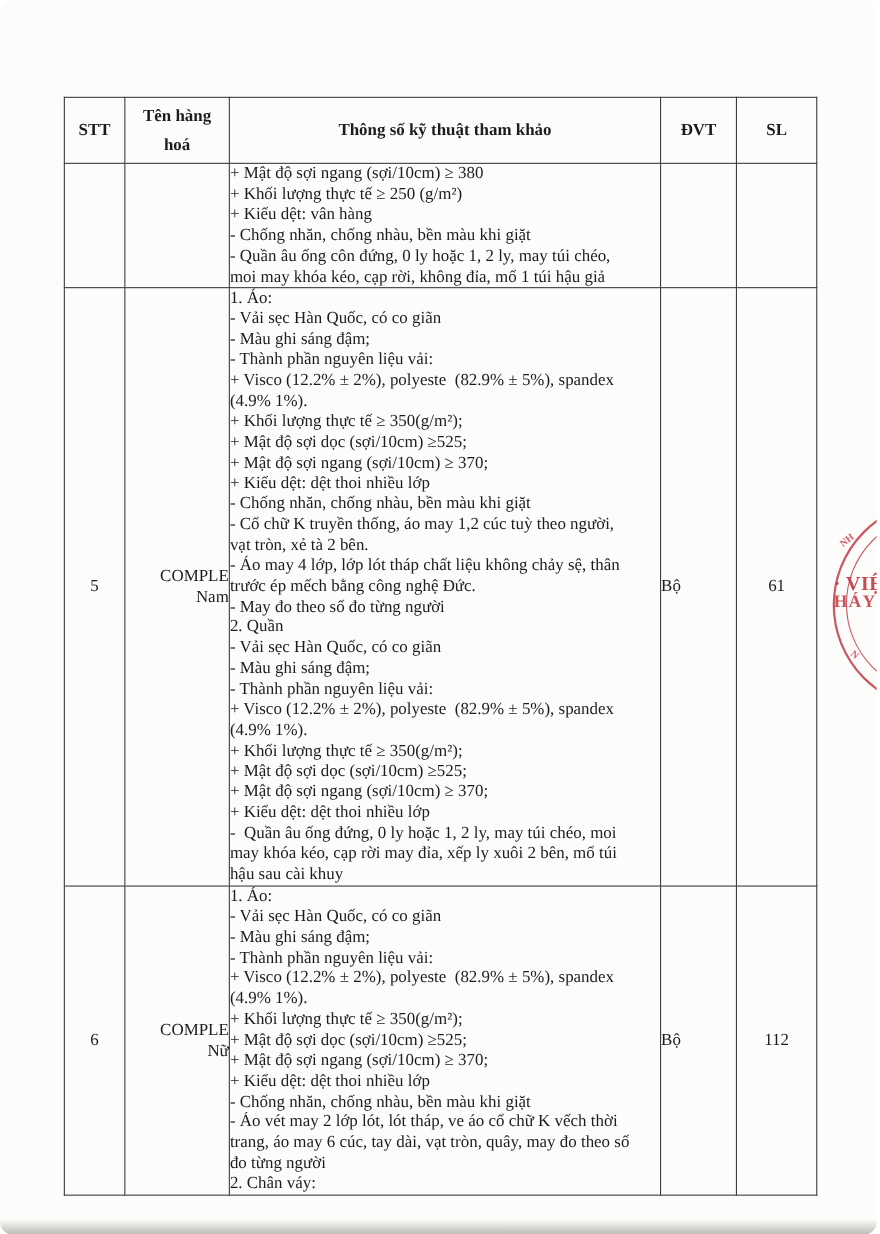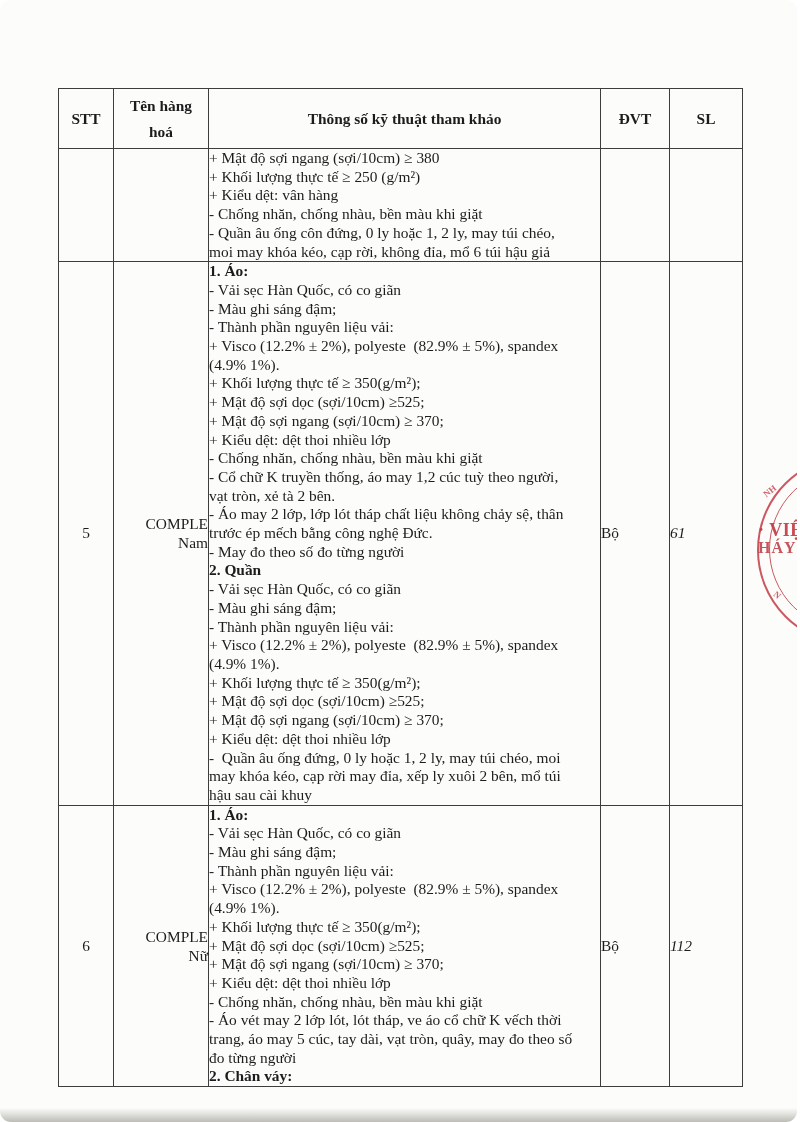--- a/index.html
+++ b/index.html
@@ -24,27 +24,27 @@
     vertical-align:middle;
     font-size:15.4px;
   }
   th{font-weight:bold;font-size:16.5px;text-align:center;}
   tr.header-row{height:60px;}
   th .hdr-line{display:block;line-height:26px;}
   td.cell-stt{text-align:center;font-size:16px;}
   td.cell-name{text-align:right;font-size:15px;line-height:19px;}
   td.cell-spec{vertical-align:top;padding:1px 3px 0 4px;margin-top:16px;}
   td.cell-dvt{text-align:left;font-size:15.5px;}
-  td.cell-sl{font-size:15.5px;font-style:italic;}
+  td.cell-sl{text-align:center;font-size:15.5px;}
   .spec-line{
     line-height:18.7px;
     white-space:pre;
     overflow:hidden;
   }
-  .spec-line.bold{font-weight:bold;}
+  .spec-line.bold{font-weight:normal;}
   
   .stamp{position:absolute;left:750px;top:450px;width:50px;height:200px;color:#c23b45;}
   .stamp-ring-outer,.stamp-ring-inner{
     position:absolute;border-radius:50%;
     border:2.4px solid rgba(194,59,69,.85);
   }
   .stamp-ring-outer{left:7px;top:5px;width:186px;height:186px;}
   .stamp-ring-inner{left:19px;top:17px;width:162px;height:162px;border-width:1.6px;}
   .stamp-word1{
     position:absolute;left:8px;top:70px;
@@ -101,21 +101,21 @@
     <tbody>
         <tr>
           <td class="cell-stt"></td>
           <td class="cell-name"></td>
           <td class="cell-spec">
             <div class="spec-line">+ Mật độ sợi ngang (sợi/10cm) ≥ 380</div>
             <div class="spec-line">+ Khối lượng thực tế ≥ 250 (g/m²)</div>
             <div class="spec-line">+ Kiểu dệt: vân hàng</div>
             <div class="spec-line">- Chống nhăn, chống nhàu, bền màu khi giặt</div>
             <div class="spec-line">- Quần âu ống côn đứng, 0 ly hoặc 1, 2 ly, may túi chéo,</div>
-            <div class="spec-line">moi may khóa kéo, cạp rời, không đỉa, mổ 6 túi hậu giả</div>
+            <div class="spec-line">moi may khóa kéo, cạp rời, không đỉa, mổ 1 túi hậu giả</div>
           </td>
           <td class="cell-dvt"></td>
           <td class="cell-sl"></td>
         </tr>
         <tr>
           <td class="cell-stt">5</td>
           <td class="cell-name">
             <div>COMPLE</div>
             <div>Nam</div>
           </td>
@@ -126,21 +126,21 @@
             <div class="spec-line">- Thành phần nguyên liệu vải:</div>
             <div class="spec-line">+ Visco (12.2% ± 2%), polyeste  (82.9% ± 5%), spandex</div>
             <div class="spec-line">(4.9% 1%).</div>
             <div class="spec-line">+ Khối lượng thực tế ≥ 350(g/m²);</div>
             <div class="spec-line">+ Mật độ sợi dọc (sợi/10cm) ≥525;</div>
             <div class="spec-line">+ Mật độ sợi ngang (sợi/10cm) ≥ 370;</div>
             <div class="spec-line">+ Kiểu dệt: dệt thoi nhiều lớp</div>
             <div class="spec-line">- Chống nhăn, chống nhàu, bền màu khi giặt</div>
             <div class="spec-line">- Cổ chữ K truyền thống, áo may 1,2 cúc tuỳ theo người,</div>
             <div class="spec-line">vạt tròn, xẻ tà 2 bên.</div>
-            <div class="spec-line">- Áo may 2 lớp, lớp lót tháp chất liệu không chảy sệ, thân</div>
+            <div class="spec-line">- Áo may 4 lớp, lớp lót tháp chất liệu không chảy sệ, thân</div>
             <div class="spec-line">trước ép mếch bằng công nghệ Đức.</div>
             <div class="spec-line">- May đo theo số đo từng người</div>
             <div class="spec-line bold">2. Quần</div>
             <div class="spec-line">- Vải sẹc Hàn Quốc, có co giãn</div>
             <div class="spec-line">- Màu ghi sáng đậm;</div>
             <div class="spec-line">- Thành phần nguyên liệu vải:</div>
             <div class="spec-line">+ Visco (12.2% ± 2%), polyeste  (82.9% ± 5%), spandex</div>
             <div class="spec-line">(4.9% 1%).</div>
             <div class="spec-line">+ Khối lượng thực tế ≥ 350(g/m²);</div>
             <div class="spec-line">+ Mật độ sợi dọc (sợi/10cm) ≥525;</div>
@@ -165,21 +165,21 @@
             <div class="spec-line">- Màu ghi sáng đậm;</div>
             <div class="spec-line">- Thành phần nguyên liệu vải:</div>
             <div class="spec-line">+ Visco (12.2% ± 2%), polyeste  (82.9% ± 5%), spandex</div>
             <div class="spec-line">(4.9% 1%).</div>
             <div class="spec-line">+ Khối lượng thực tế ≥ 350(g/m²);</div>
             <div class="spec-line">+ Mật độ sợi dọc (sợi/10cm) ≥525;</div>
             <div class="spec-line">+ Mật độ sợi ngang (sợi/10cm) ≥ 370;</div>
             <div class="spec-line">+ Kiểu dệt: dệt thoi nhiều lớp</div>
             <div class="spec-line">- Chống nhăn, chống nhàu, bền màu khi giặt</div>
             <div class="spec-line">- Áo vét may 2 lớp lót, lót tháp, ve áo cổ chữ K vếch thời</div>
-            <div class="spec-line">trang, áo may 5 cúc, tay dài, vạt tròn, quây, may đo theo số</div>
+            <div class="spec-line">trang, áo may 6 cúc, tay dài, vạt tròn, quây, may đo theo số</div>
             <div class="spec-line">đo từng người</div>
             <div class="spec-line bold">2. Chân váy:</div>
           </td>
           <td class="cell-dvt">Bộ</td>
           <td class="cell-sl">112</td>
         </tr>
       </tbody>
   </table>
 
   <div class="stamp">

